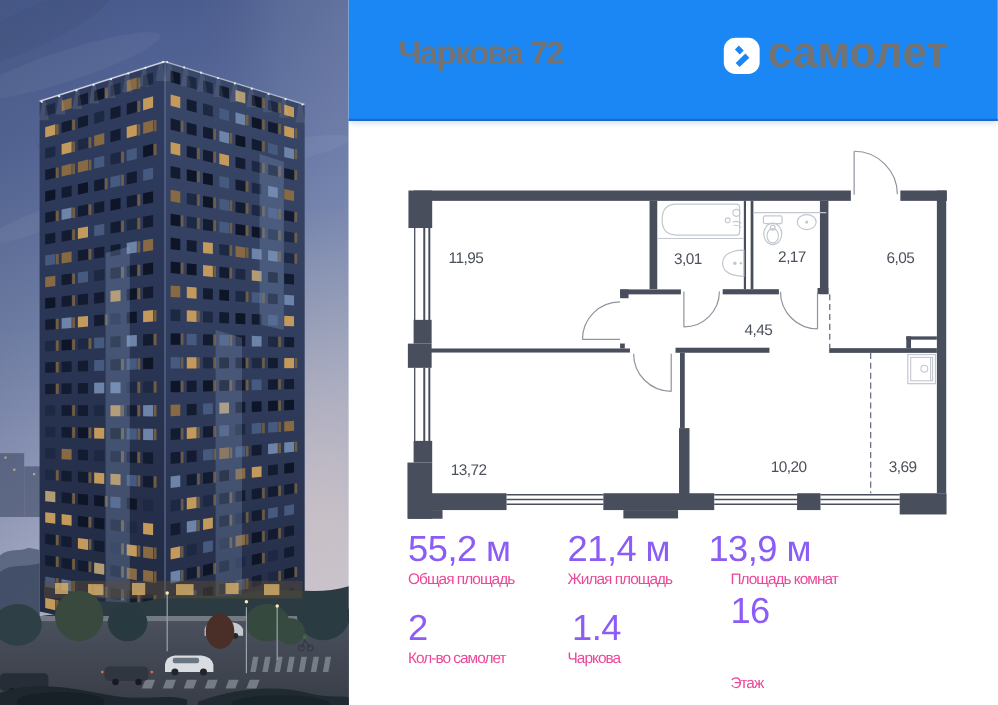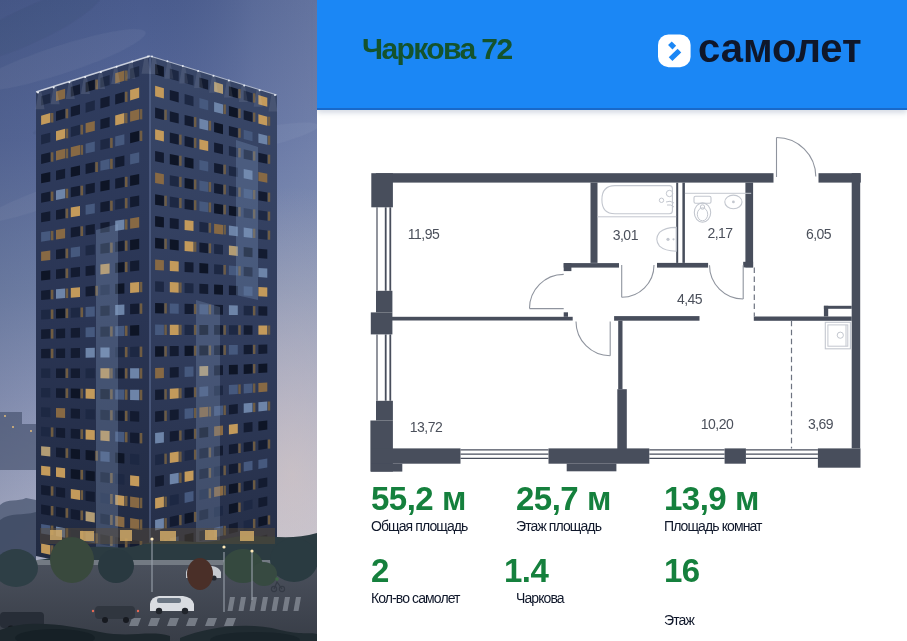--- a/index.html
+++ b/index.html
@@ -1,22 +1,22 @@
 <!DOCTYPE html>
 <html><head>
 <meta charset="utf-8">
 <style>
 html,body{margin:0;padding:0}
 body{width:907px;height:641px;position:relative;font-family:"Liberation Sans",sans-serif;background:#ffffff;overflow:hidden}
 .band{position:absolute;left:317px;top:0;width:590px;height:110px;background:#1b87f5;box-shadow:0 3px 5px rgba(110,130,160,0.28)}
 .band::after{content:"";position:absolute;left:0;bottom:0;width:100%;height:2px;background:#1969c9}
-.title{position:absolute;left:362px;top:32px;font-size:30px;font-weight:bold;color:#14532d;letter-spacing:-1.6px}
-.logotext{position:absolute;left:698px;top:26px;font-size:40px;font-weight:bold;color:#0f172a}
-.num{position:absolute;font-size:33px;font-weight:bold;color:#15803d;letter-spacing:-0.5px}
-.lab{position:absolute;font-size:14px;letter-spacing:-0.9px;color:#0f172a}
+.title{position:absolute;left:362px;top:32px;font-size:30px;font-weight:bold;color:#737373;letter-spacing:-1.6px}
+.logotext{position:absolute;left:698px;top:26px;font-size:40px;font-weight:bold;color:#737373}
+.num{position:absolute;font-size:33px;font-weight:normal;color:#8b5cf6;letter-spacing:-0.5px}
+.lab{position:absolute;font-size:14px;letter-spacing:-0.9px;color:#ec4899}
 </style>
 </head>
 <body>
 
 <div style="position:absolute;left:0;top:0;width:317px;height:641px"><svg width="317" height="641" viewBox="0 0 317 641">
       <defs>
 <linearGradient id="sky" x1="0" y1="0" x2="0" y2="1">
  <stop offset="0" stop-color="#4a5c8e"></stop>
  <stop offset="0.22" stop-color="#5a6b9c"></stop>
  <stop offset="0.45" stop-color="#7585ac"></stop>
@@ -834,31 +834,31 @@
     <text x="689.5" y="304.3" font-family="Liberation Sans,sans-serif" font-size="14" letter-spacing="-0.5" fill="#4b505b" text-anchor="middle">4,45</text>
     <text x="426.0" y="431.5" font-family="Liberation Sans,sans-serif" font-size="14" letter-spacing="-0.5" fill="#4b505b" text-anchor="middle">13,72</text>
     <text x="717.0" y="429.0" font-family="Liberation Sans,sans-serif" font-size="14" letter-spacing="-0.5" fill="#4b505b" text-anchor="middle">10,20</text>
     <text x="820.5" y="429.0" font-family="Liberation Sans,sans-serif" font-size="14" letter-spacing="-0.5" fill="#4b505b" text-anchor="middle">3,69</text>
   </svg>
 
 <div class="num" style="left:371px;top:480px">55,2 м</div>
 
 <div class="lab" style="left:371px;top:518px">Общая площадь</div>
 
-<div class="num" style="left:516px;top:480px">25,7 м</div>
-
-<div class="lab" style="left:516px;top:518px">Этаж площадь</div>
-
-<div class="num" style="left:664px;top:480px">13,9 м</div>
+<div class="num" style="left:516px;top:480px">21,4 м</div>
+
+<div class="lab" style="left:516px;top:518px">Жилая площадь</div>
+
+<div class="num" style="left:644px;top:480px">13,9 м</div>
 
 <div class="lab" style="left:664px;top:518px">Площадь комнат</div>
 
 <div class="num" style="left:371px;top:552px">2</div>
 
 <div class="lab" style="left:371px;top:590px">Кол-во самолет</div>
 
-<div class="num" style="left:504px;top:552px">1.4</div>
+<div class="num" style="left:520px;top:552px">1.4</div>
 
 <div class="lab" style="left:516px;top:590px">Чаркова</div>
 
-<div class="num" style="left:664px;top:552px">16</div>
+<div class="num" style="left:664px;top:536px">16</div>
 
 <div class="lab" style="left:664px;top:612px">Этаж</div>
 
 </body></html>

